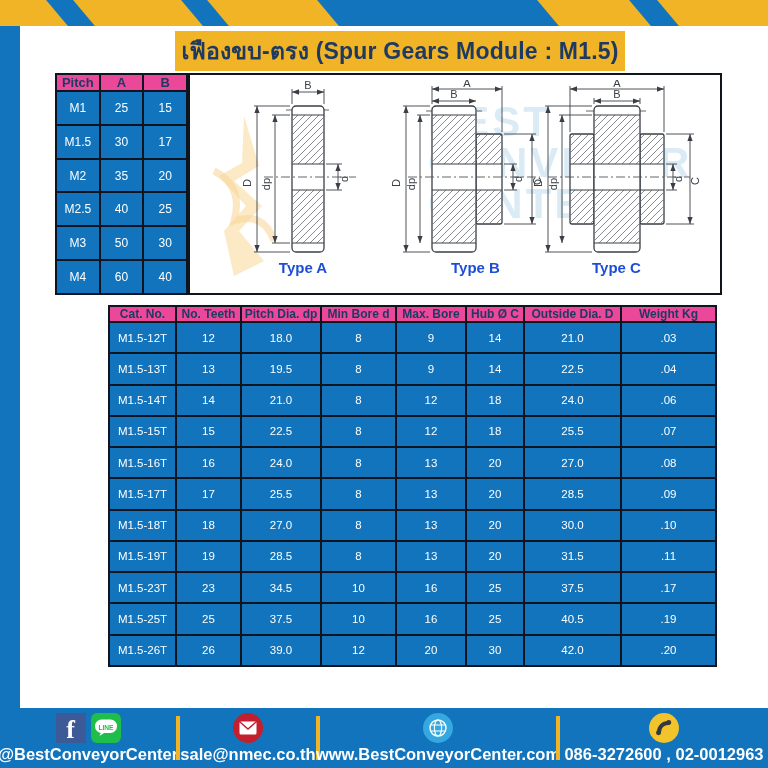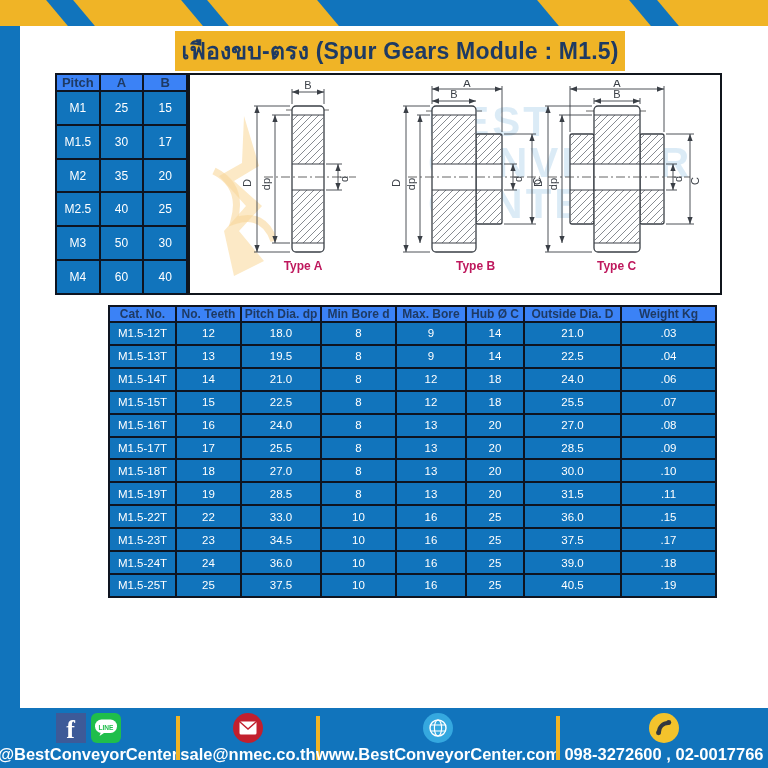--- a/index.html
+++ b/index.html
@@ -13,39 +13,39 @@
   
   .sheet{position:absolute;left:20px;top:26px;width:732px;height:682px;background:#ffffff;padding-left:40px;}
 
   .title-box{position:absolute;left:155px;top:5px;width:450px;height:40px;background:#F0B426;
     display:flex;align-items:center;justify-content:center;}
   .title-box span{color:#1E3A63;font-weight:bold;font-size:23px;letter-spacing:.2px;}
 
   
   table{border-collapse:collapse;table-layout:fixed;}
   th,td{border:2px solid #0e1420;text-align:center;vertical-align:middle;padding:0;}
-  th{background:#3b82f6;color:#1E3A63;font-weight:bold;font-size:12px;}
+  th{background:#ec4899;color:#1E3A63;font-weight:bold;font-size:12px;}
   td{background:#1174BC;color:#ffffff;font-size:11.5px;font-weight:500;}
 
   .pitch-wrap{position:absolute;left:35px;top:47px;}
   .pitch-wrap table{width:133px;height:222px;}
   .pitch-wrap th{font-size:13px;}
   .pitch-wrap td{font-size:12px;}
 
   .spec-wrap{position:absolute;left:88px;top:279px;}
-  .spec-wrap table{width:607px;height:293px;}
+  .spec-wrap table{width:607px;height:362px;}
 
   
   .panel{position:absolute;left:168px;top:47px;width:534px;height:222px;border:2px solid #10151c;
     box-sizing:border-box;background:#fff;overflow:hidden;}
   .wm-text{position:absolute;left:238px;top:26px;opacity:.55;pointer-events:none;}
   .wm-text div{color:#BFDCF0;font-weight:bold;font-size:42px;line-height:.98;letter-spacing:3px;}
   .wm-logo{position:absolute;left:14px;top:36px;opacity:.55;pointer-events:none;}
   .figure{position:absolute;display:flex;flex-direction:column;align-items:center;}
-  .figure .flabel{color:#be185d;font-weight:bold;font-size:12px;margin-top:-3px;}
+  .figure .flabel{color:#1d4ed8;font-weight:bold;font-size:15px;margin-top:-3px;}
   .fig-a{left:38px;top:5px;}  .fig-b{left:198px;top:5px;}  .fig-c{left:334px;top:5px;}
 
   .dim{stroke:#3a3f46;stroke-width:0.9;fill:none;}
   .shape{stroke:#3a3f46;stroke-width:1.3;fill:#ffffff;}
   .thin{stroke:#3a3f46;stroke-width:1;fill:none;}
   .cline{stroke:#555;stroke-width:0.9;fill:none;stroke-dasharray:9 3 2 3;}
   .dlab{fill:#3a3f46;font-size:11px;font-family:"Liberation Sans",sans-serif;}
 
   
   .footer{position:absolute;left:0;bottom:0;width:768px;height:60px;background:#1174BC;
@@ -350,58 +350,48 @@
               <td>M1.5-19T</td>
               <td>19</td>
               <td>28.5</td>
               <td>8</td>
               <td>13</td>
               <td>20</td>
               <td>31.5</td>
               <td>.11</td>
             </tr>
             <tr>
-              <td>M1.5-22T</td>
-              <td>22</td>
-              <td>33.0</td>
-              <td>10</td>
-              <td>16</td>
-              <td>25</td>
-              <td>36.0</td>
-              <td>.15</td>
-            </tr>
-            <tr>
               <td>M1.5-23T</td>
               <td>23</td>
               <td>34.5</td>
               <td>10</td>
               <td>16</td>
               <td>25</td>
               <td>37.5</td>
               <td>.17</td>
             </tr>
             <tr>
-              <td>M1.5-24T</td>
-              <td>24</td>
-              <td>36.0</td>
-              <td>10</td>
-              <td>16</td>
-              <td>25</td>
-              <td>39.0</td>
-              <td>.18</td>
-            </tr>
-            <tr>
               <td>M1.5-25T</td>
               <td>25</td>
               <td>37.5</td>
               <td>10</td>
               <td>16</td>
               <td>25</td>
               <td>40.5</td>
               <td>.19</td>
+            </tr>
+            <tr>
+              <td>M1.5-26T</td>
+              <td>26</td>
+              <td>39.0</td>
+              <td>12</td>
+              <td>20</td>
+              <td>30</td>
+              <td>42.0</td>
+              <td>.20</td>
             </tr>
           </tbody>
         </table>
     </div>
   </div>
 
   <div class="footer">
     <div class="fsec" style="width:176px;">
       <div class="icons">
         <div class="fb-ic">f</div>
@@ -443,17 +433,17 @@
     <div class="fsec" style="width:208px;">
       <div class="icons">
         <div class="circle-ic phone-bg">
           <svg width="22" height="22" viewBox="0 0 24 24">
             <path d="M6.5 16.5 A 10 10 0 0 1 16.5 6.5" fill="none" stroke="#33383f" stroke-width="4.4" stroke-linecap="round"></path>
             <circle cx="6" cy="17.2" r="2.7" fill="#33383f"></circle>
             <circle cx="17.2" cy="6" r="2.7" fill="#33383f"></circle>
           </svg>
         </div>
       </div>
-      <div class="ftext">098-3272600 , 02-0017766</div>
+      <div class="ftext">086-3272600 , 02-0012963</div>
     </div>
   </div>
 
 </div>
 
 </body></html>

